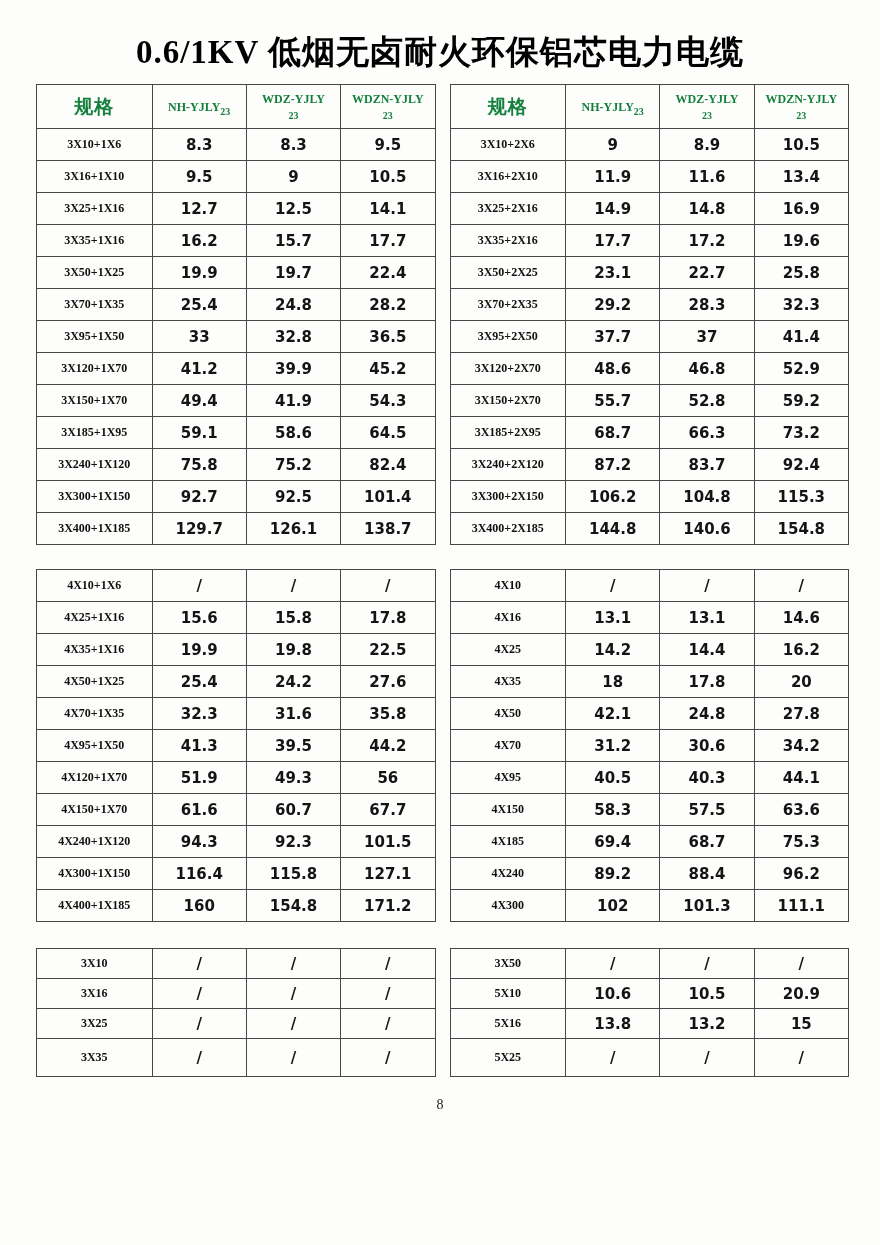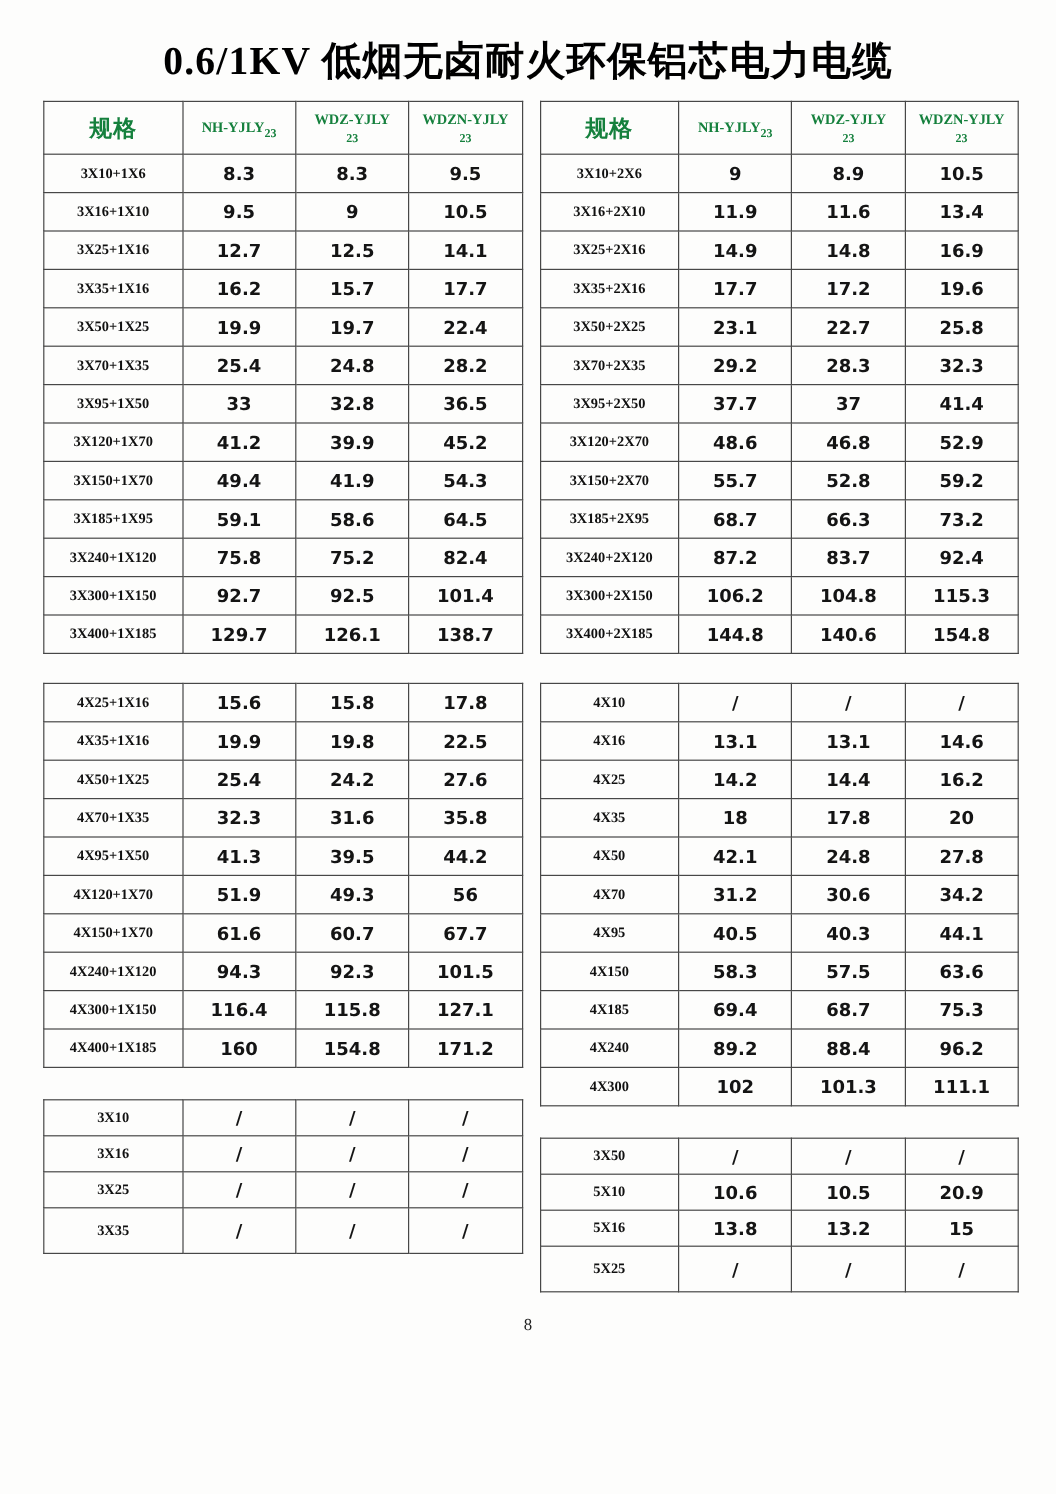--- a/index.html
+++ b/index.html
@@ -202,20 +202,26 @@
 
       <table class="block b2">
         <colgroup>
             <col class="c-spec">
             <col class="c-val">
             <col class="c-val">
             <col class="c-val">
           </colgroup>
         <tbody>
             <tr>
+              <td class="spec">4X10+1X6</td>
+              <td class="val">/</td>
+              <td class="val">/</td>
+              <td class="val">/</td>
+            </tr>
+            <tr>
               <td class="spec">4X25+1X16</td>
               <td class="val">15.6</td>
               <td class="val">15.8</td>
               <td class="val">17.8</td>
             </tr>
             <tr>
               <td class="spec">4X35+1X16</td>
               <td class="val">19.9</td>
               <td class="val">19.8</td>
               <td class="val">22.5</td>

